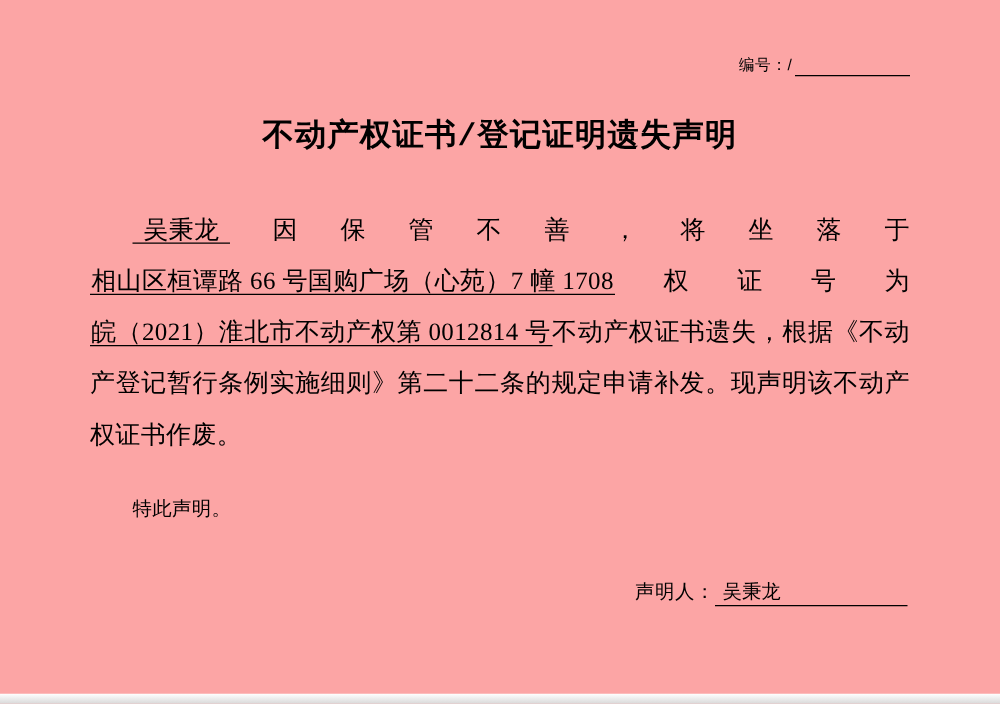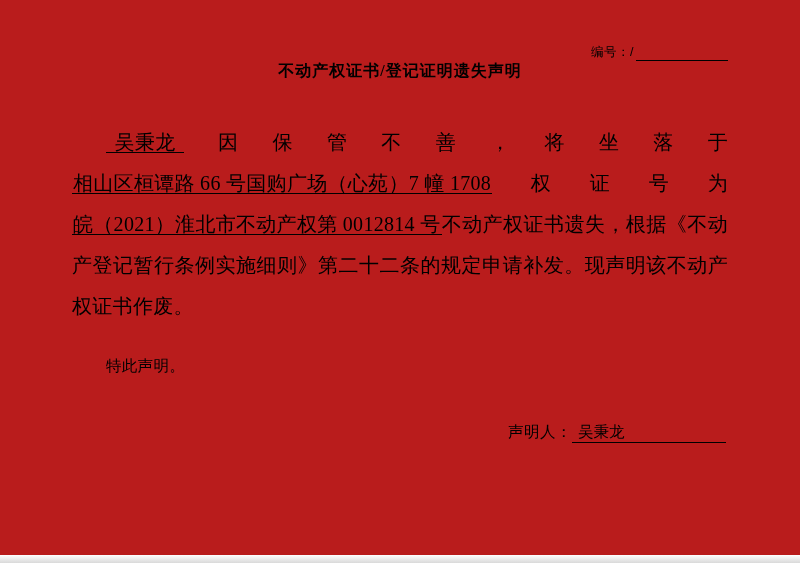--- a/index.html
+++ b/index.html
@@ -10,21 +10,21 @@
   body {
     width: 800px;
     height: 563px;
     font-family: "Liberation Serif", "DejaVu Serif", serif;
     overflow: hidden;
   }
   .page {
     position: relative;
     width: 800px;
     height: 563px;
-    background: #b91c1c;
+    background: #fca5a5;
     box-sizing: border-box;
   }
   .page-shadow-bottom {
     position: absolute;
     left: 0;
     right: 0;
     bottom: 0;
     height: 8px;
     background: linear-gradient(to bottom, #ffffff 0%, #e8e8e8 60%, #d9d9d9 100%);
   }
@@ -55,25 +55,26 @@
     border-bottom: 1px solid #000;
     height: 15px;
     margin-left: 2px;
     font-size: 12.5px;
     text-align: center;
   }
 
   
   .title {
     text-align: center;
-    font-size: 16px;
+    font-size: 25px;
     font-weight: bold;
     letter-spacing: 1px;
+    margin-top: 30px;
     color: #000;
-    font-family: Liberation Serif, serif;
+    font-family: Liberation Mono, monospace;
   }
 
   
   .para {
     margin-top: 40px;
     font-size: 20px;
     line-height: 41px;
     color: #000;
     text-align: justify;
     letter-spacing: 0.3px;

